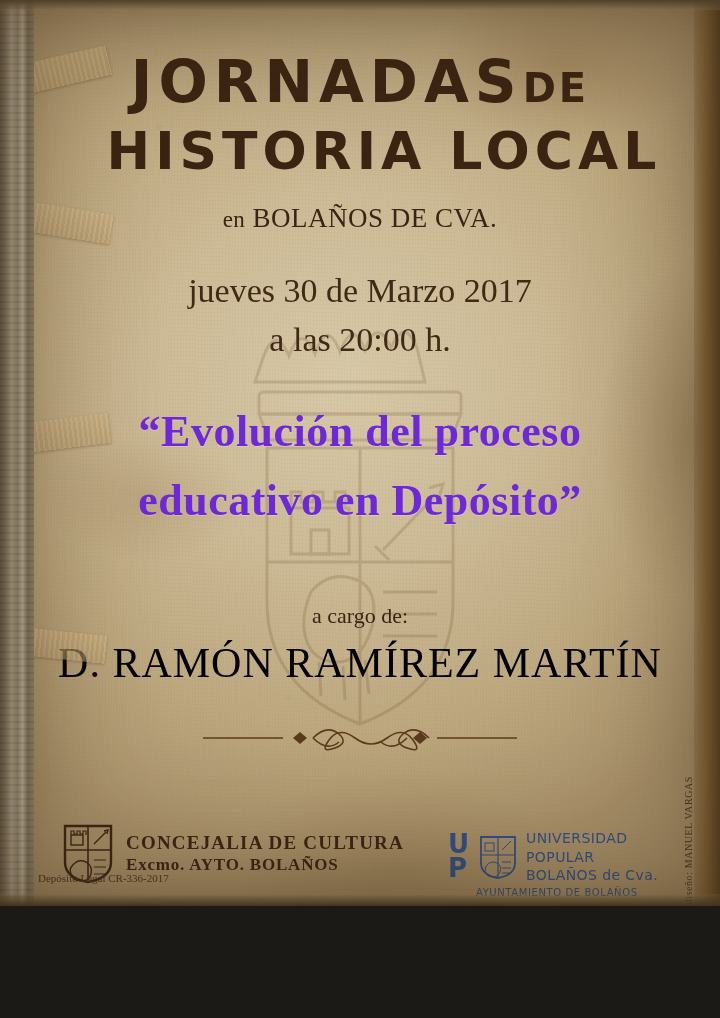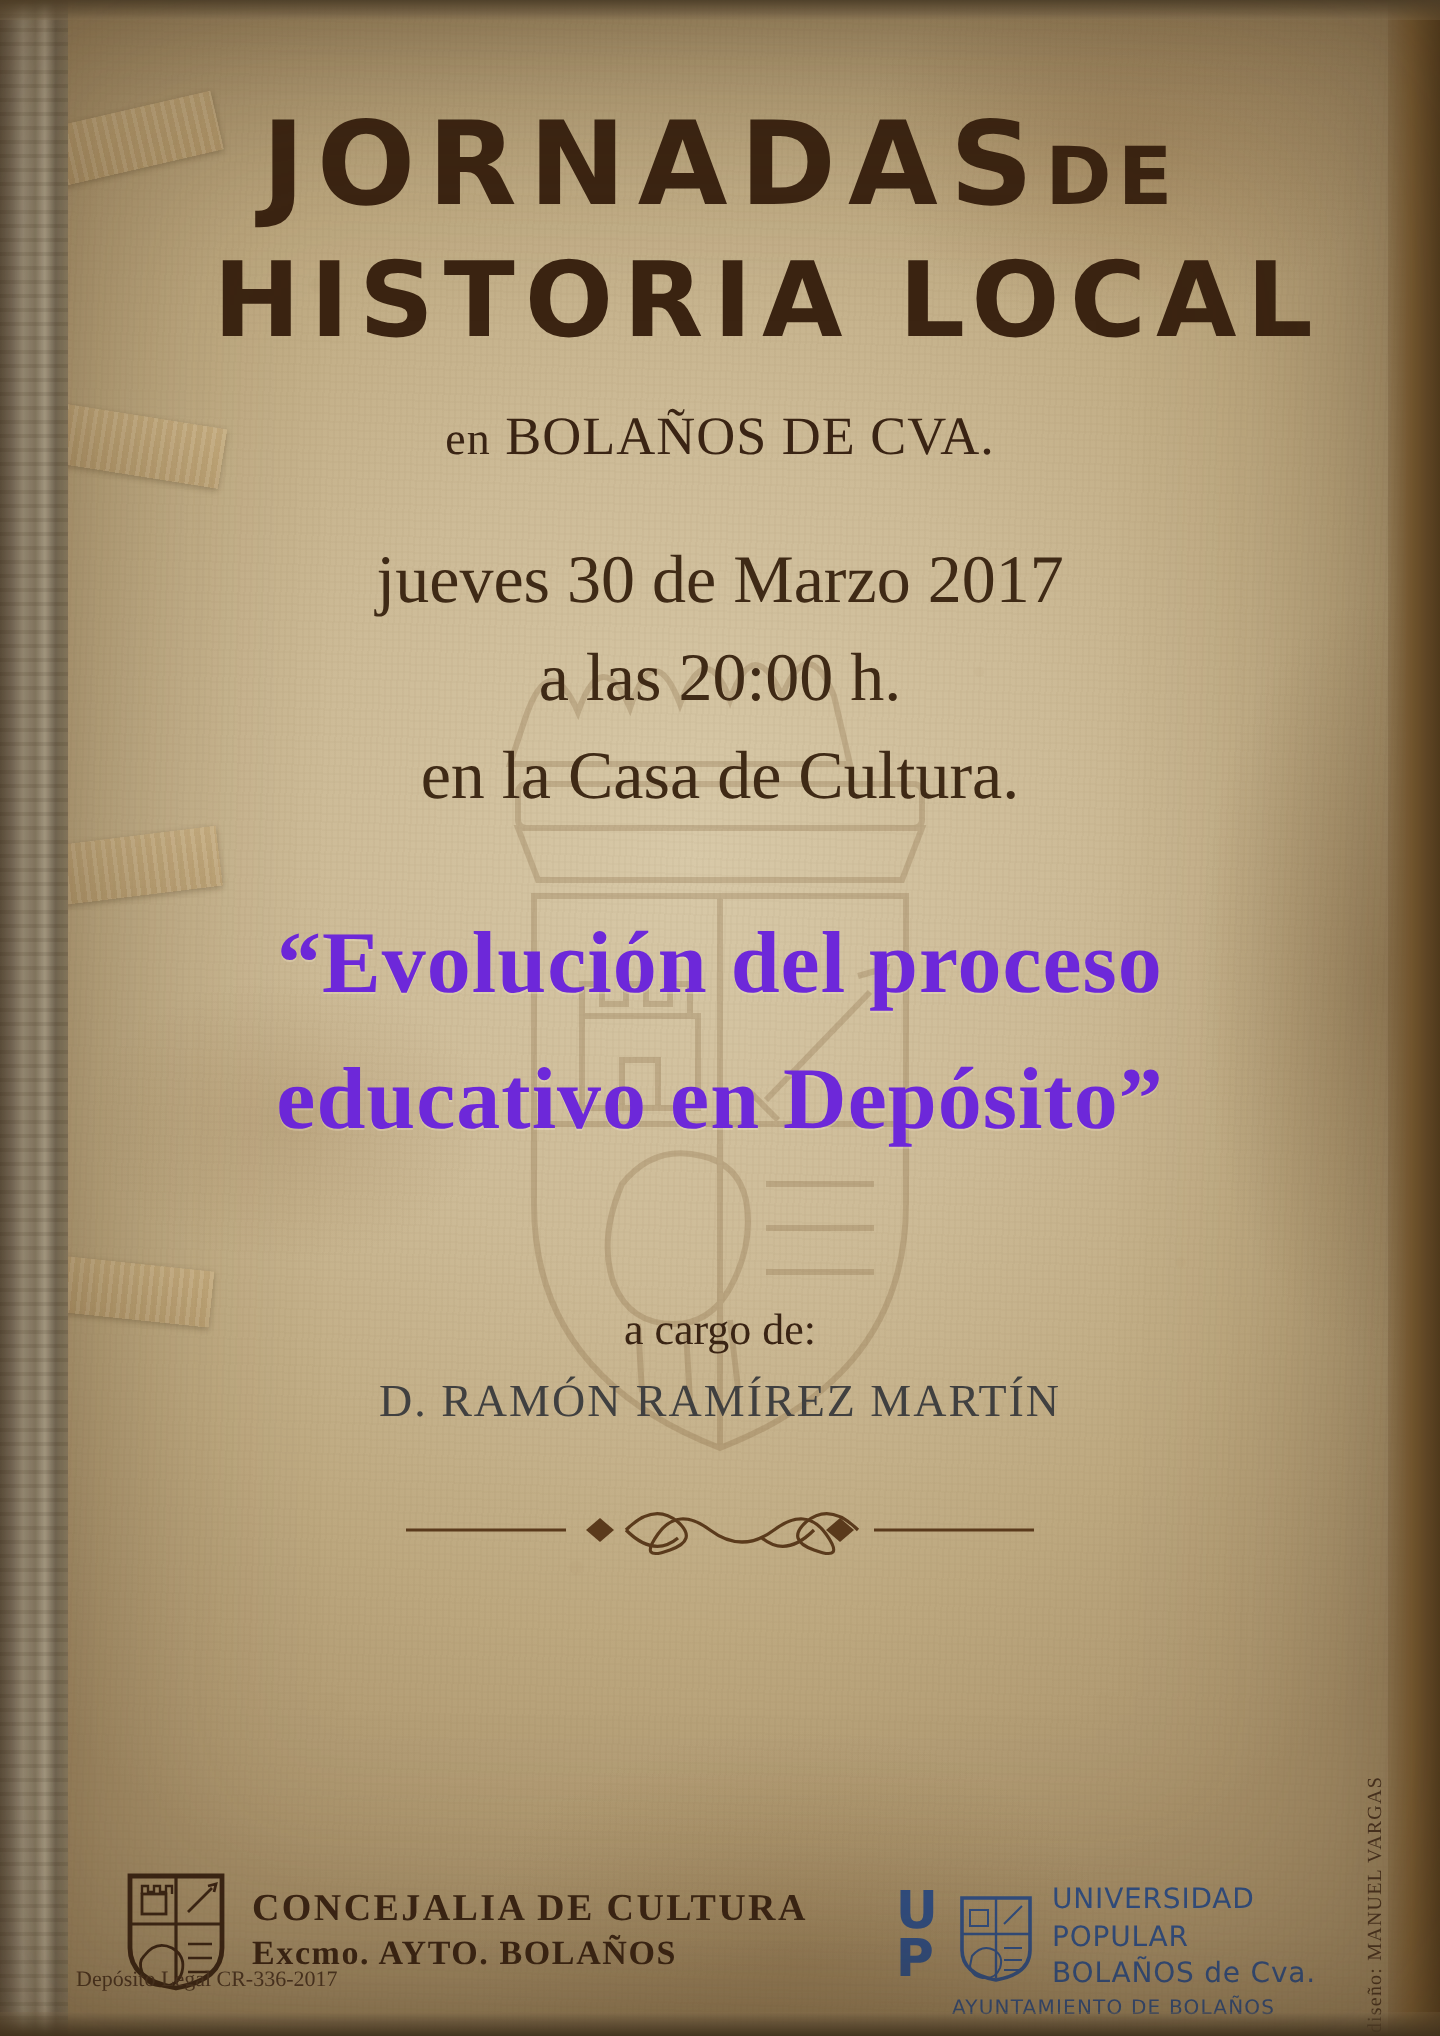--- a/index.html
+++ b/index.html
@@ -3,21 +3,21 @@
 <meta charset="utf-8">
 <style>
   html, body {
     margin: 0;
     padding: 0;
     background: #1c1a17;
   }
   #poster {
     position: relative;
     width: 720px;
-    height: 1018px;
+    height: 906px;
     overflow: hidden;
     font-family: "Liberation Serif", serif;
     background: #c9b99a;
   }
 
   
   .bg-base {
     position: absolute;
     inset: 0;
     background:
@@ -179,23 +179,23 @@
   }
   .quote .l2 { display:block; }
 
   .acargo {
     margin-top: 68px;
     font-size: 22px;
     color: #3a2414;
   }
   .speaker {
     margin-top: 10px;
-    font-size: 23px;
+    font-size: 42px;
     letter-spacing: 1px;
-    color: #404040;
+    color: #000000;
   }
 
   
   .ornament {
     margin: 34px auto 0;
     width: 330px;
     height: 34px;
     color: #5a3a1c;
   }
   .ornament svg { width: 100%; height: 100%; display: block; }
@@ -323,21 +323,20 @@
       <div class="t-historia">HISTORIA LOCAL</div>
       <div class="t-en-bolanos">
         <span class="lead">en</span>
         <span>BOLAÑOS DE CVA.</span>
       </div>
     </div>
 
     <div class="when">
       <div>jueves 30 de Marzo 2017</div>
       <div>a las 20:00 h.</div>
-      <div>en la Casa de Cultura.</div>
     </div>
 
     <div class="quote">
       <span class="l1">“Evolución del proceso</span>
       <span class="l2">educativo en Depósito”</span>
     </div>
 
     <div class="acargo">a cargo de:</div>
     <div class="speaker">D. RAMÓN RAMÍREZ MARTÍN</div>
 

